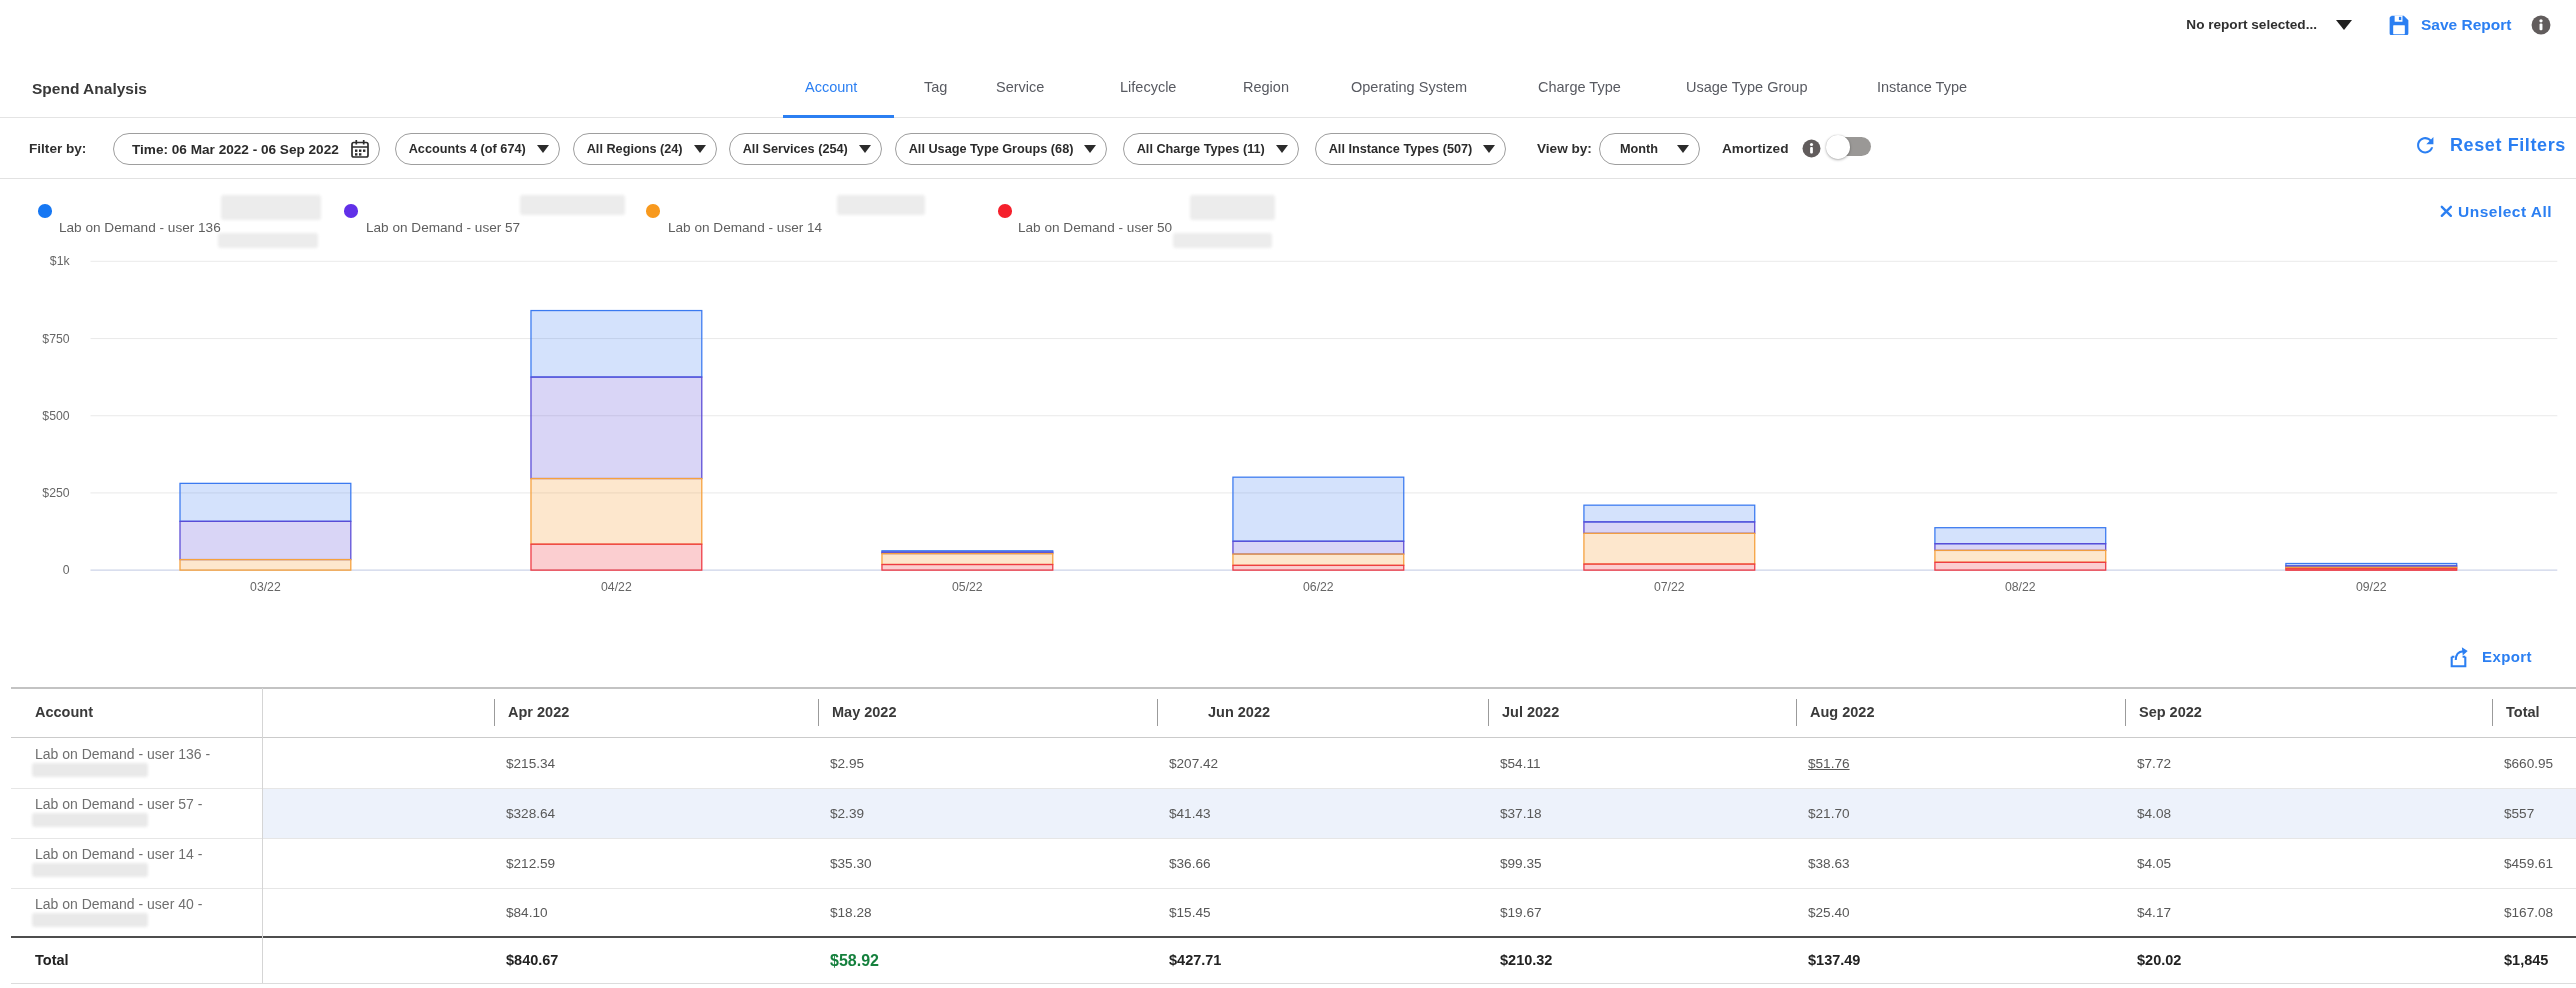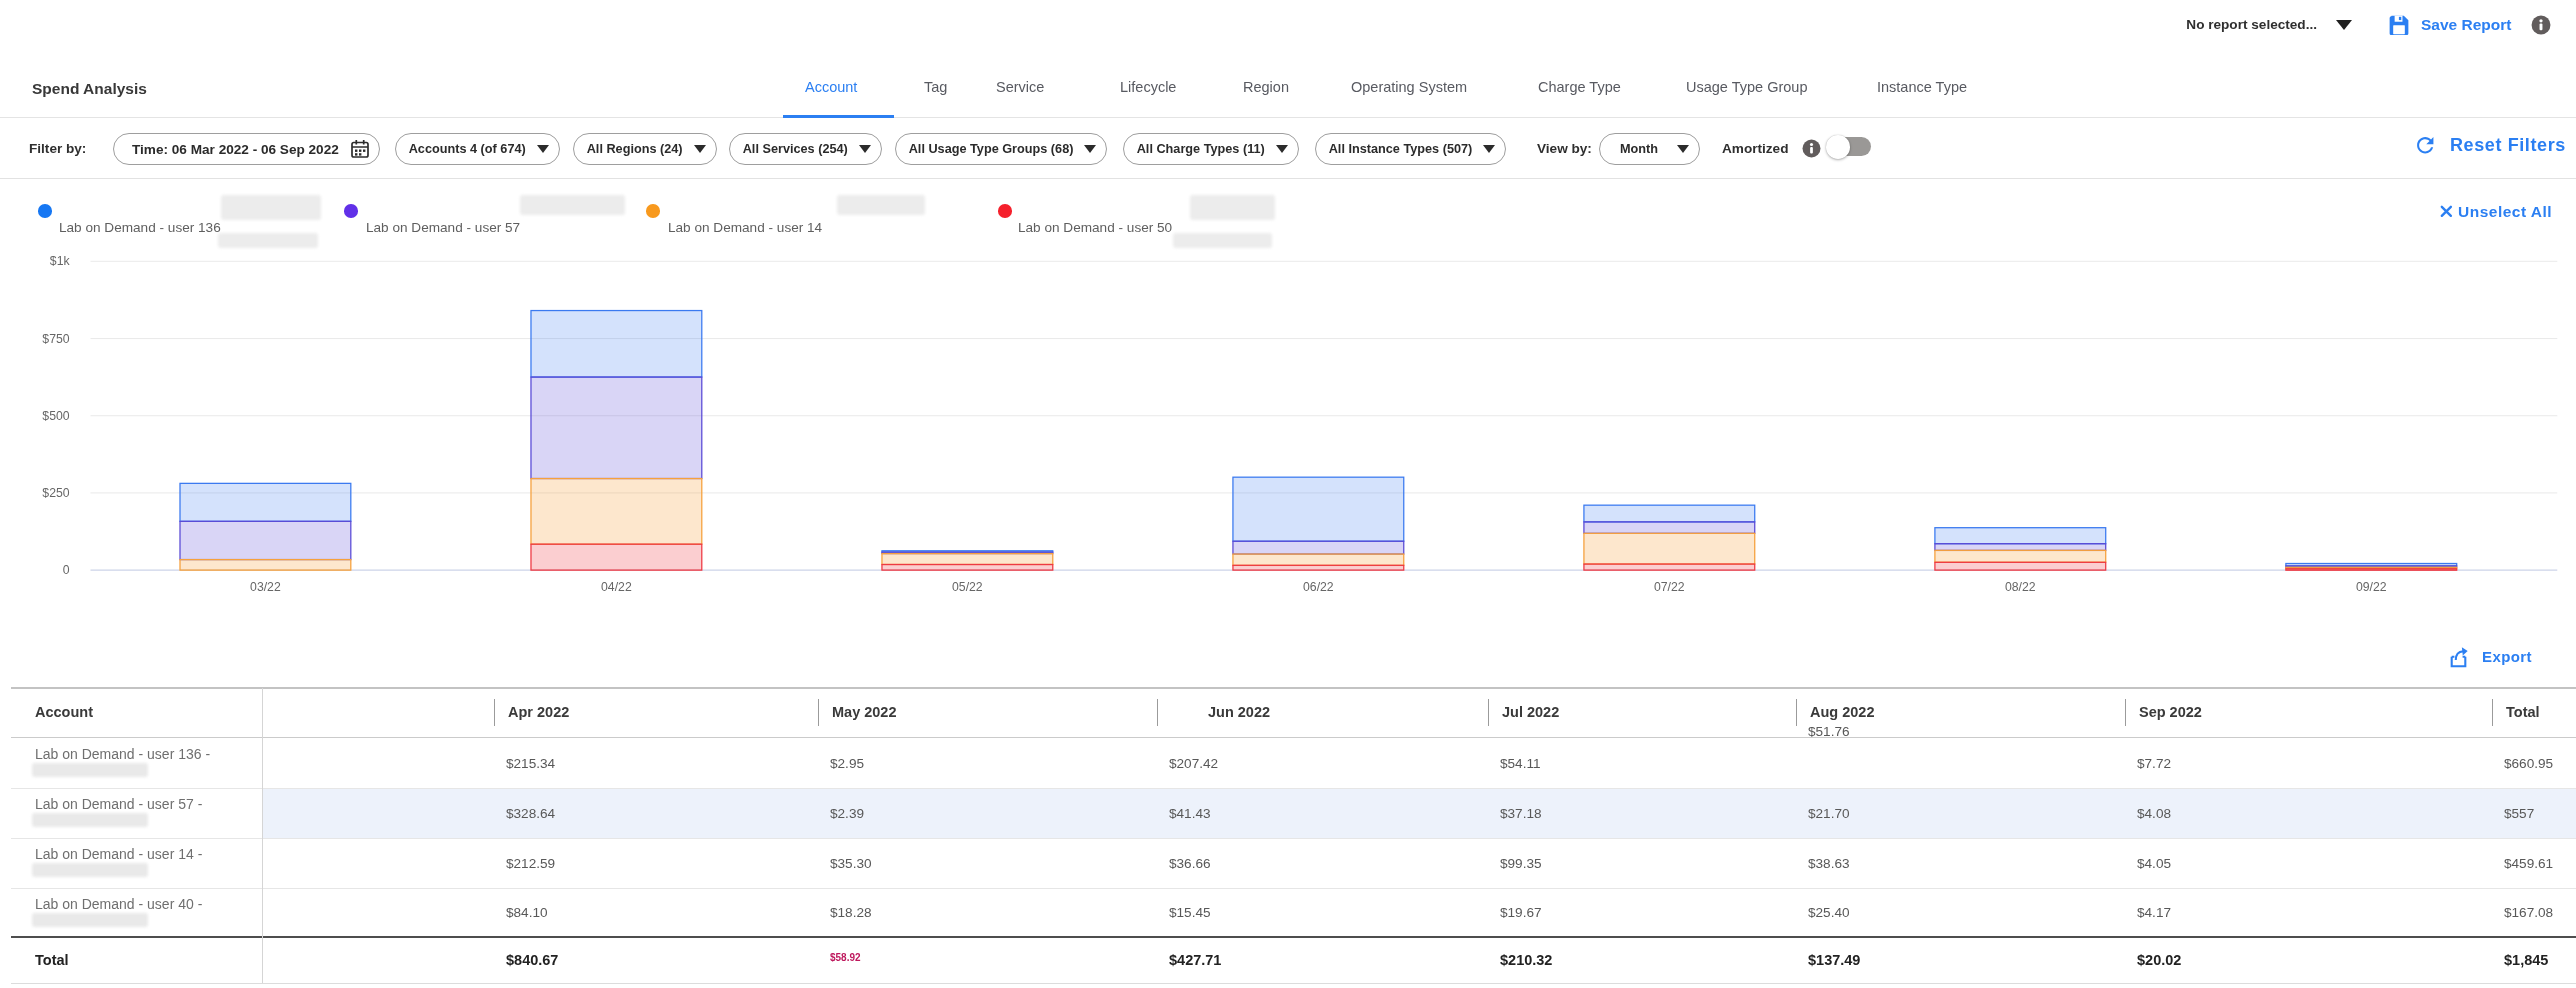--- a/index.html
+++ b/index.html
@@ -196,21 +196,21 @@
 <div class="hdr" style="left:2139px; top:704px;">Sep 2022</div>
 <div class="tick" style="left:2492px;"></div>
 <div class="hdr" style="left:2506px; top:704px;">Total</div>
 <div class="hline" style="left:11px; top:737px; width:2565px; background:#cbcbcb;"></div>
 <div class="acct" style="left:35px; top:746px;">Lab on Demand - user 136 -</div>
 <div class="redact" style="left:32px; top:763px; width:116px; height:13.6px; background:#e9e9e9;"></div>
 <div class="val" style="left:506px; top:756px;">$215.34</div>
 <div class="val" style="left:830px; top:756px;">$2.95</div>
 <div class="val" style="left:1169px; top:756px;">$207.42</div>
 <div class="val" style="left:1500px; top:756px;">$54.11</div>
-<div class="val" style="left:1808px; top:724px;">$51.76</div>
+<div class="val" style="left:1808px; top:756px;text-decoration:underline;">$51.76</div>
 <div class="val" style="left:2137px; top:756px;">$7.72</div>
 <div class="val" style="left:2504px; top:756px;">$660.95</div>
 <div class="acct" style="left:35px; top:796px;">Lab on Demand - user 57 -</div>
 <div class="redact" style="left:32px; top:813px; width:116px; height:13.6px; background:#e9e9e9;"></div>
 <div class="val" style="left:506px; top:806px;">$328.64</div>
 <div class="val" style="left:830px; top:806px;">$2.39</div>
 <div class="val" style="left:1169px; top:806px;">$41.43</div>
 <div class="val" style="left:1500px; top:806px;">$37.18</div>
 <div class="val" style="left:1808px; top:806px;">$21.70</div>
 <div class="val" style="left:2137px; top:806px;">$4.08</div>
@@ -232,21 +232,21 @@
 <div class="val" style="left:830px; top:905px;">$18.28</div>
 <div class="val" style="left:1169px; top:905px;">$15.45</div>
 <div class="val" style="left:1500px; top:905px;">$19.67</div>
 <div class="val" style="left:1808px; top:905px;">$25.40</div>
 <div class="val" style="left:2137px; top:905px;">$4.17</div>
 <div class="val" style="left:2504px; top:905px;">$167.08</div>
 <div class="hline" style="left:11px; top:888px; width:2565px; background:#e6e6e6;"></div>
 <div class="abs" style="left:11px; top:936px; width:2565px; height:1.8px; background:#4e4e4e;"></div>
 <div class="abs b" style="left:35px; top:952px; font-size:14.5px; color:#222;">Total</div>
 <div class="abs b" style="left:506px; top:952px; font-size:14.5px; color:#222;">$840.67</div>
-<div class="abs b" style="left:830px; top:952px; font-size:10px; color:#be185d;text-align:right;">$58.92</div>
+<div class="abs b" style="left:830px; top:952px; font-size:16px; color:#15803d;text-align:right;">$58.92</div>
 <div class="abs b" style="left:1169px; top:952px; font-size:14.5px; color:#222;">$427.71</div>
 <div class="abs b" style="left:1500px; top:952px; font-size:14.5px; color:#222;">$210.32</div>
 <div class="abs b" style="left:1808px; top:952px; font-size:14.5px; color:#222;">$137.49</div>
 <div class="abs b" style="left:2137px; top:952px; font-size:14.5px; color:#222;">$20.02</div>
 <div class="abs b" style="left:2504px; top:952px; font-size:14.5px; color:#222;">$1,845</div>
 <div class="hline" style="left:11px; top:983px; width:2565px; background:#dcdcdc;"></div>
 <div class="abs" style="left:262px; top:688px; width:0.9px; height:295px; background:#d5d5d5;"></div>
 </div>
 
 </body></html>

